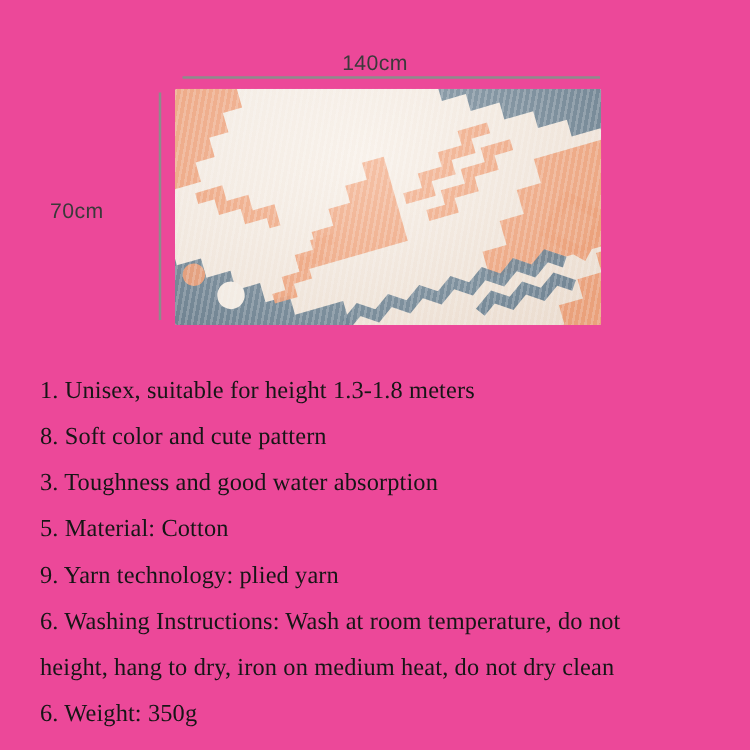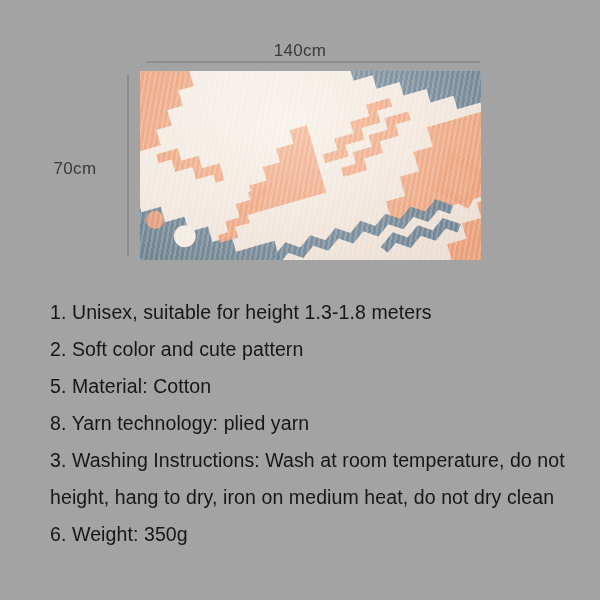--- a/index.html
+++ b/index.html
@@ -1,26 +1,26 @@
 <!DOCTYPE html>
 <html style="--orange: #f0a077; --blue: #657e90; --cream-light: #f8f1e9; --cream-dark: #f1e3d6; --dimension-line: #8c8c8c; --label-text: #3a3a3a; --text-color: #161616;"><head>
 <meta charset="utf-8">
 <style>
   html,body{margin:0;padding:0;background:#ffffff;}
   .stage{
-    position:relative;width:600px;height:600px;background:#a3a3a3;overflow:hidden;
+    position:relative;width:600px;height:600px;background:#ec4899;overflow:hidden;
     font-family:"Liberation Sans", sans-serif;
   }
   
   .dim-label{
     position:absolute;color:var(--label-text,#3a3a3a);
     font-size:17px;line-height:17px;letter-spacing:0.3px;
   }
   .dim-width-label{top:42px;left:130px;width:340px;text-align:center;}
-  .dim-height-label{top:160px;left:40px;width:70px;text-align:center;}
+  .dim-height-label{top:160px;left:40px;width:70px;text-align:left;}
   .dim-line{position:absolute;background:var(--dimension-line,#8c8c8c);}
   .dim-width-line{top:61px;left:146px;width:334px;height:2px;}
   .dim-height-line{top:74px;left:127px;width:2px;height:182px;}
   
   .towel{
     position:absolute;left:140px;top:71px;width:341px;height:189px;
     border-radius:2px;overflow:hidden;
   }
   .towel svg{display:block;width:100%;height:100%;}
   .towel .weave{
@@ -30,21 +30,21 @@
       repeating-linear-gradient(100deg, rgba(255,255,255,0.20) 0 2px, rgba(255,255,255,0) 2px 5px);
   }
   .o{fill:var(--orange,#f0a077);opacity:0.93;}
   .b{fill:var(--blue,#657e90);opacity:0.93;}
   .w{fill:var(--cream-light,#f8f1e9);}
   .ol{fill:none;stroke:var(--orange,#f0a077);opacity:0.93;stroke-linecap:butt;}
   .bl{fill:none;stroke:var(--blue,#657e90);opacity:0.93;stroke-linecap:butt;}
   .stop1{stop-color:var(--cream-light,#f8f1e9);}
   .stop2{stop-color:var(--cream-dark,#f1e3d6);}
   
-  .features{position:absolute;left:50px;top:294px;width:530px;}
+  .features{position:absolute;left:32px;top:294px;width:530px;font-family:Liberation Serif, serif;}
   .features p{
     margin:0;line-height:37px;font-size:19.5px;white-space:nowrap;
     color:var(--text-color,#161616);letter-spacing:0.1px;
   }
 </style>
 </head>
 <body>
 
 <div class="stage">
 
@@ -95,21 +95,22 @@
 
           <polygon class="ol" stroke-width="8" points="310,126 334,150 310,174 286,150"></polygon>
         </g>
       </g>
     </svg>
     <div class="weave"></div>
   </div>
 
   <div class="features">
     <p>1. Unisex, suitable for height 1.3-1.8 meters</p>
-    <p>2. Soft color and cute pattern</p>
+    <p>8. Soft color and cute pattern</p>
+    <p>3. Toughness and good water absorption</p>
     <p>5. Material: Cotton</p>
-    <p>8. Yarn technology: plied yarn</p>
-    <p>3. Washing Instructions: Wash at room temperature, do not</p>
+    <p>9. Yarn technology: plied yarn</p>
+    <p>6. Washing Instructions: Wash at room temperature, do not</p>
     <p>height, hang to dry, iron on medium heat, do not dry clean</p>
     <p>6. Weight: 350g</p>
   </div>
 
 </div>
 
 </body></html>

